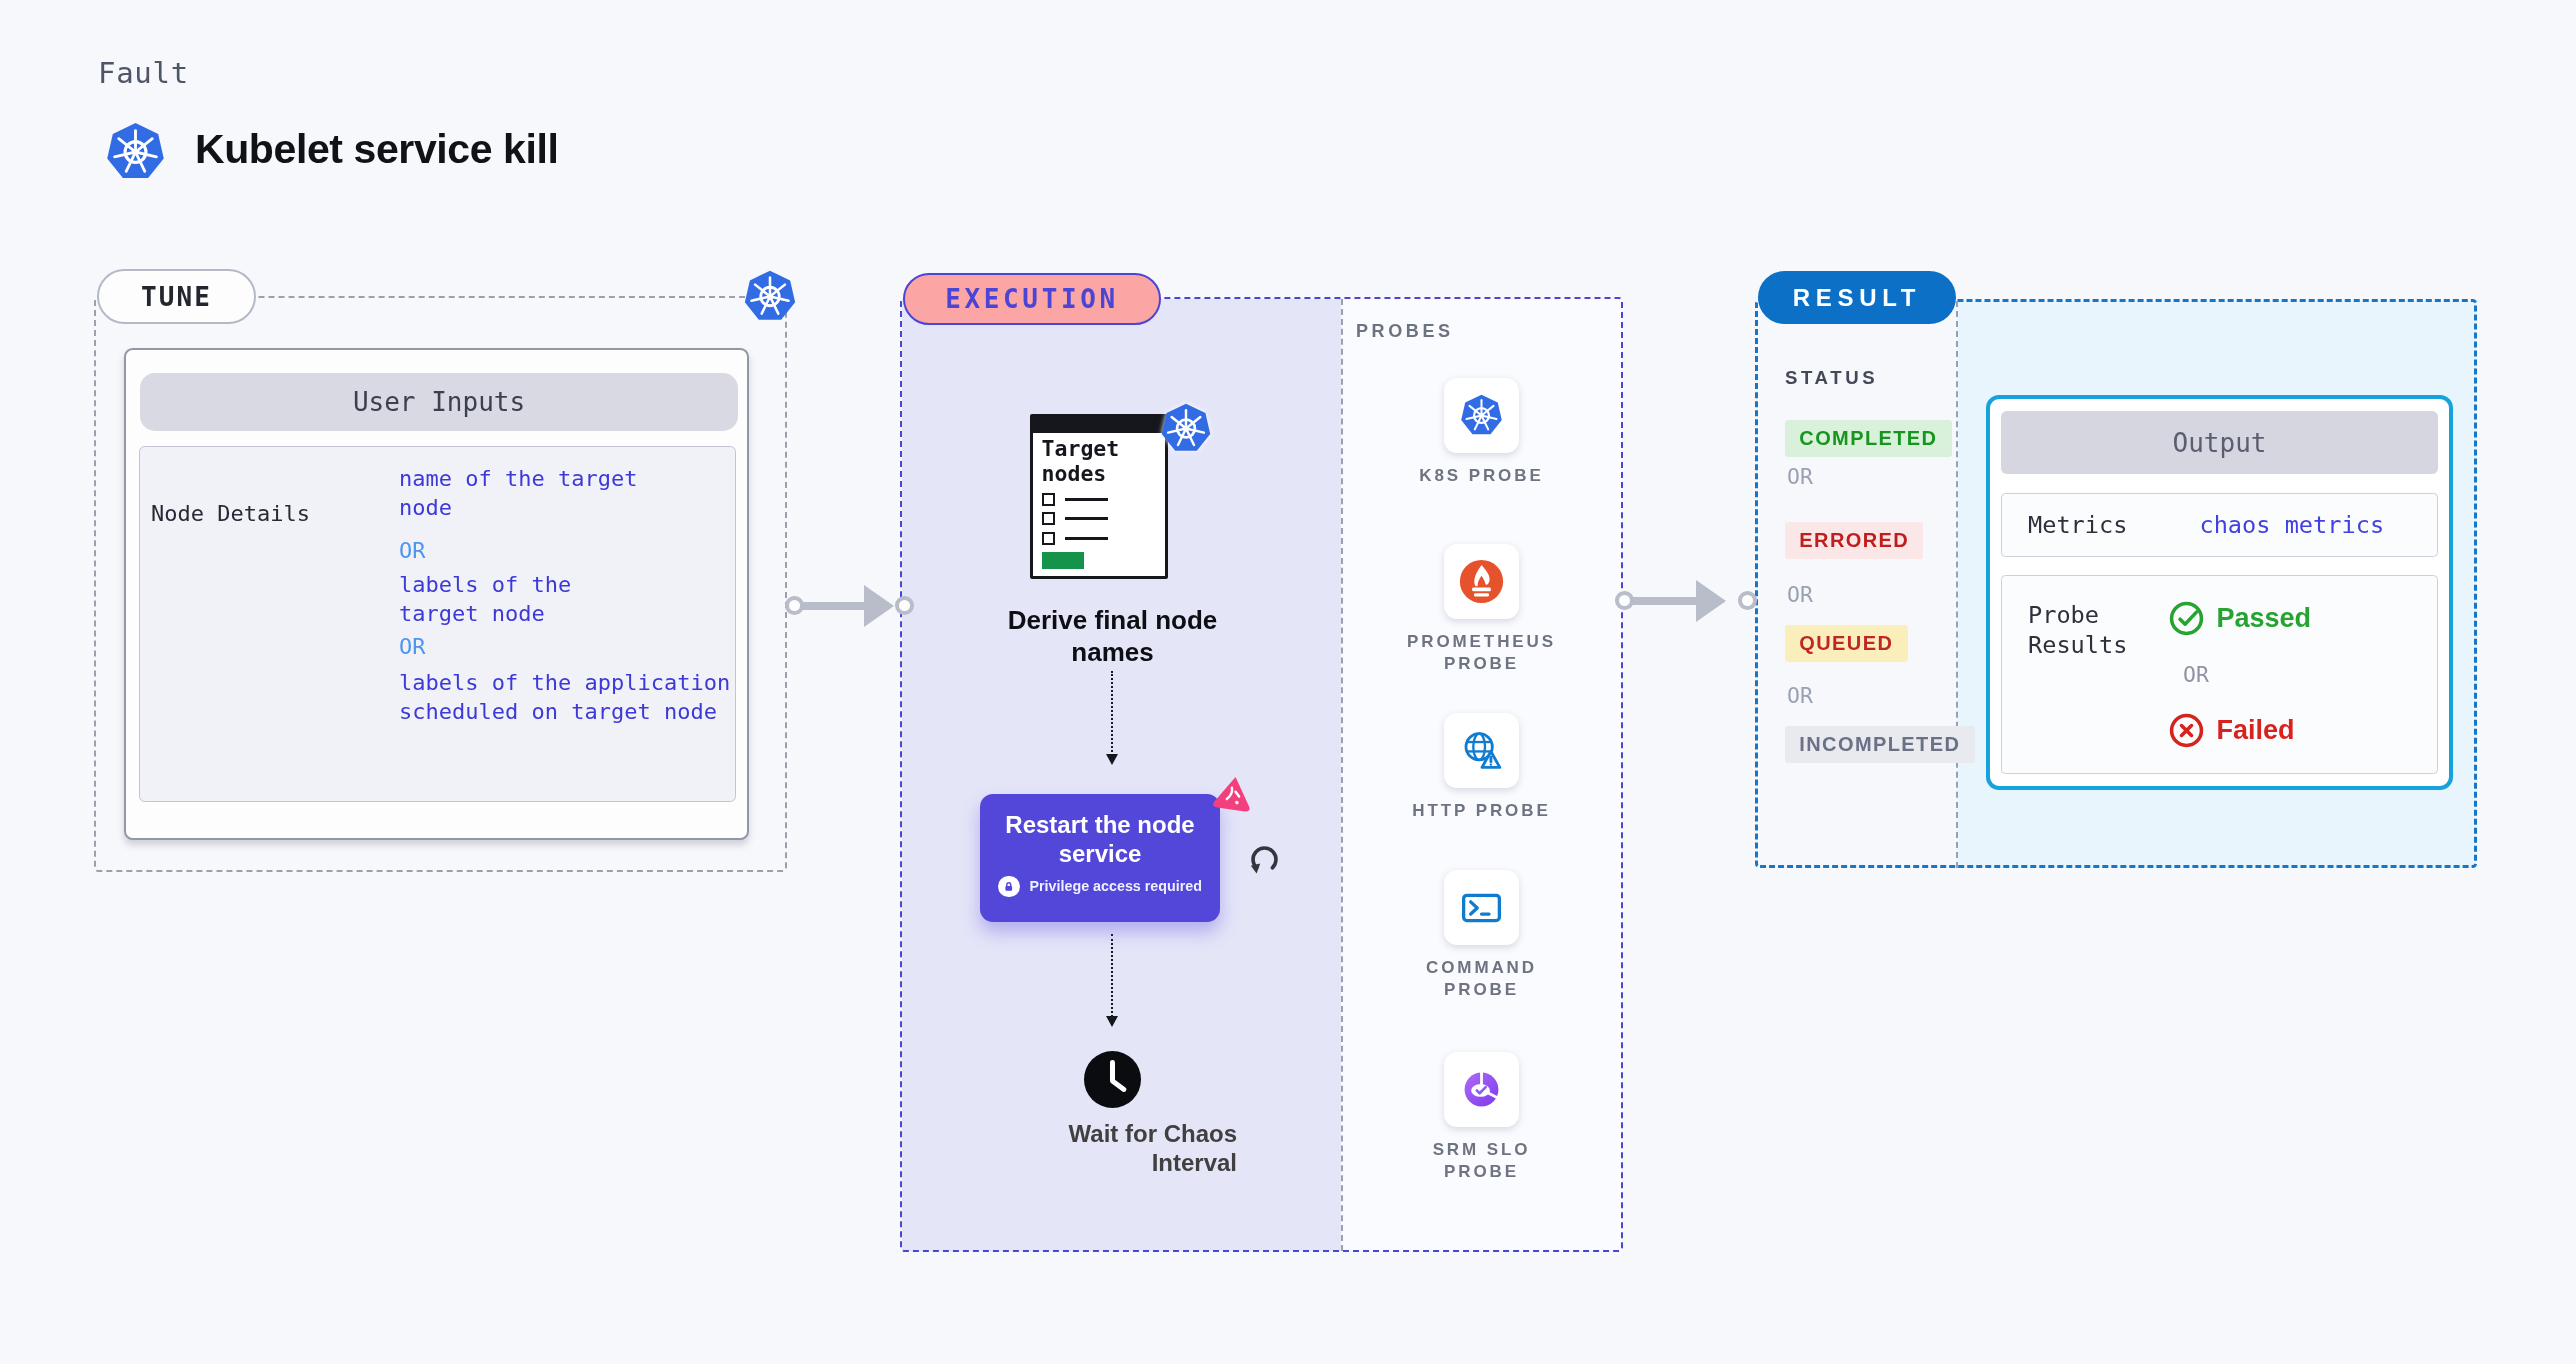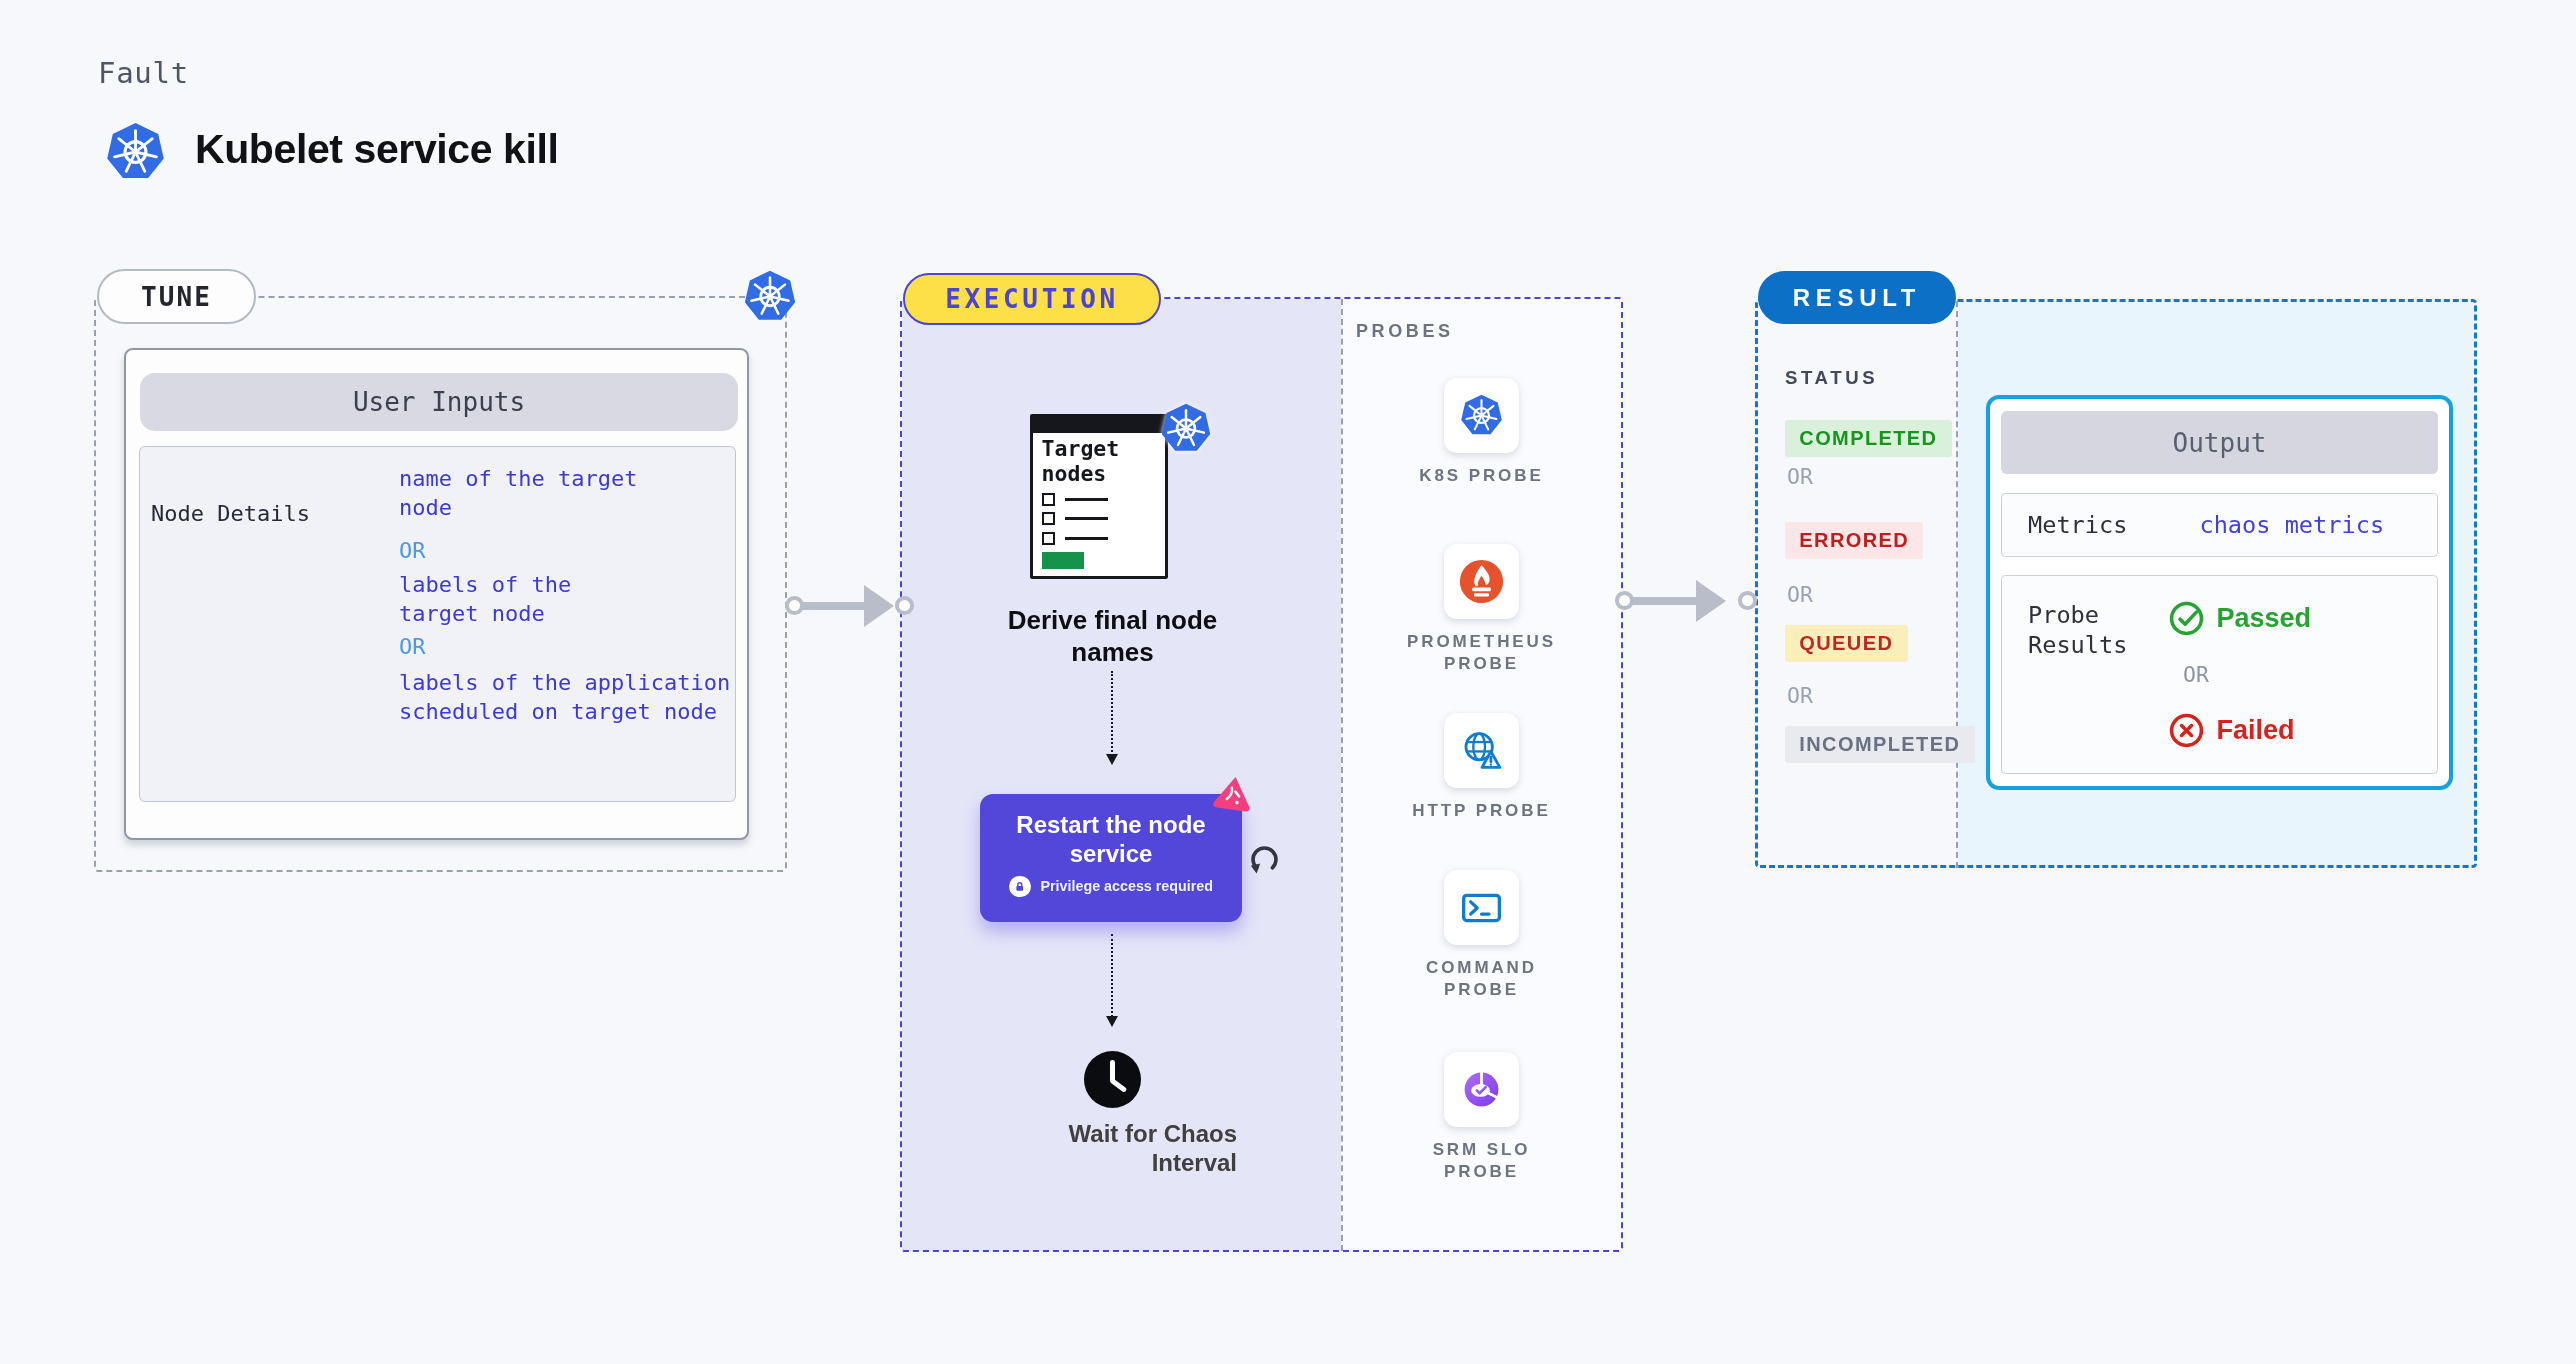--- a/index.html
+++ b/index.html
@@ -40,37 +40,37 @@
   .harrow-line{position:absolute;height:7.9px;background:#b9bcc9;z-index:3}
   .harrow-head{position:absolute;width:0;height:0;border-top:21px solid transparent;border-bottom:21px solid transparent;border-left:30px solid #b9bcc9;z-index:3}
   .varrow{position:absolute;width:0;border-left:2.9px dotted #15171c}
   .varrow-head{position:absolute;width:0;height:0;border-left:6.4px solid transparent;border-right:6.4px solid transparent;border-top:11.5px solid #15171c}
 
   
   .exec-flow-bg{left:902px;top:299px;width:439px;height:952px;background:#e5e5f8}
   .exec-probes-bg{left:1341px;top:299px;width:281px;height:952px;background:#fafbfe}
   .exec-box{left:900px;top:297px;width:723px;height:955px;border:2.9px dashed #4b45d5;border-radius:4.3px;z-index:2}
   .exec-divider{left:1341px;top:299px;width:0;height:952px;border-left:2.1px dashed #9aa1ae;z-index:2}
-  .exec-pill{left:903px;top:273px;width:258px;height:52px;background:#fde047;border:2.9px solid #4b45d5;border-radius:27px;
+  .exec-pill{left:903px;top:273px;width:258px;height:52px;background:#fca5a5;border:2.9px solid #4b45d5;border-radius:27px;
              display:flex;align-items:center;justify-content:center;font:700 26px var(--mono);color:#4b45d5;letter-spacing:3.6px;z-index:3}
   .probes-title{left:1356px;top:321px;font:600 18px var(--sans);color:#6d7280;letter-spacing:3.6px;z-index:3}
 
   .doc{left:1030px;top:414px;width:138px;height:165px;background:#fff;border:3.6px solid #15171c;border-radius:2.1px;z-index:3}
   .doc-bar{height:16.5px;background:#15171c;margin:-0.7px}
   .doc-body{padding:4.3px 8.6px}
   .doc-title{font:700 21.5px var(--mono);line-height:25px;color:#15171c}
   .chk-row{display:flex;align-items:center;margin-top:6.4px}
   .chk{width:13px;height:13px;border:2.1px solid #15171c}
   .chk-line{width:43px;height:2.9px;background:#15171c;margin-left:10px}
   .doc-green{width:42px;height:17px;background:#15934a;margin-top:7.2px}
   .doc-k8s{left:1159px;top:400px;width:54px;height:57px;z-index:4;filter:drop-shadow(0 0 2.9px #fff)}
 
   .derive-label{left:974px;top:605px;width:277px;text-align:center;font:700 26px var(--sans);line-height:31.5px;color:#0d0f13;z-index:3}
 
-  .restart-card{left:980px;top:794px;width:262px;height:128px;background:#5347da;border-radius:13px;z-index:3;
+  .restart-card{left:980px;top:794px;width:240px;height:128px;background:#5347da;border-radius:13px;z-index:3;
                 box-shadow:0 10px 18.6px rgba(79,70,221,.35);display:flex;flex-direction:column;align-items:center}
   .restart-title{margin-top:15.8px;text-align:center;font:700 24px var(--sans);line-height:29px;color:#fff}
   .priv-row{display:flex;align-items:center;gap:10px;margin-top:7.9px}
   .priv-circle{width:21.5px;height:21.5px;border-radius:50%;background:#fff;display:flex;align-items:center;justify-content:center}
   .priv-text{font:600 14.3px var(--sans);color:#eef0ff}
   .chaos-badge{left:1212px;top:774px;width:42px;height:42px;transform:rotate(8deg);z-index:4}
   .refresh{left:1248px;top:842px;width:33px;height:33px;z-index:3}
 
   .clock{left:1084px;top:1051px;width:57px;height:57px;z-index:3}
   .wait-label{left:989px;top:1119px;width:248px;text-align:right;font:700 24px var(--sans);line-height:29px;color:#404040;z-index:3}

